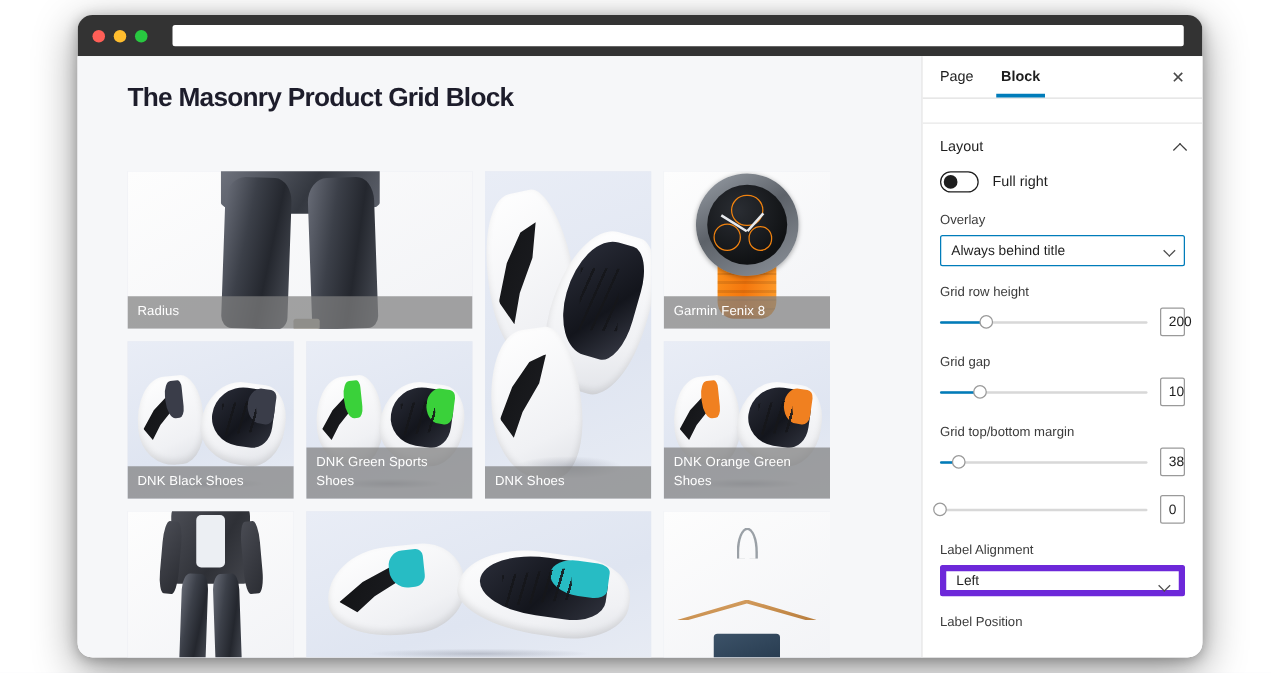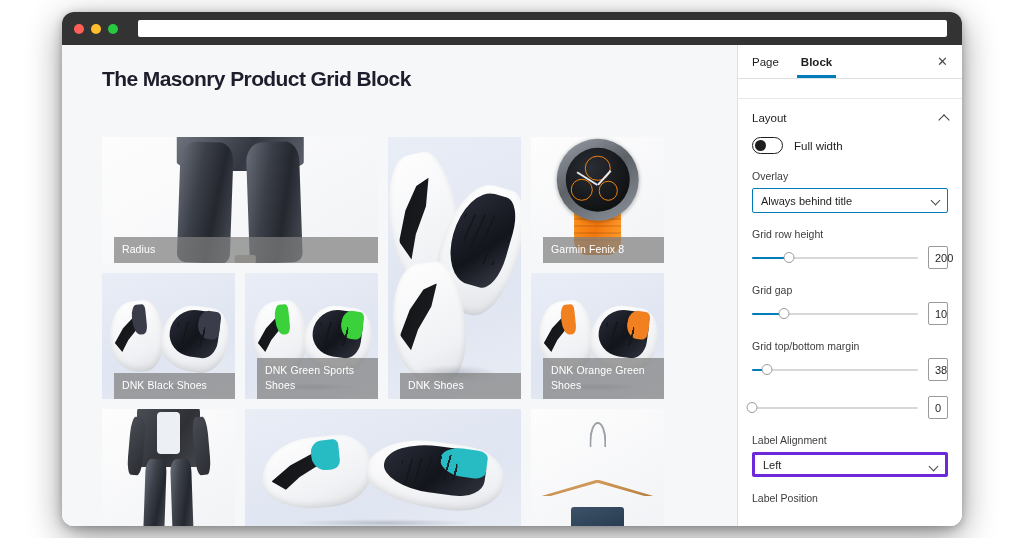--- a/index.html
+++ b/index.html
@@ -77,21 +77,21 @@
   .tile {
     position: relative;
     overflow: hidden;
     background: #e7eaf1;
   }
   .tile.wide   { grid-column: span 2; }
   .tile.tall   { grid-row: span 2; }
   .tile-art { position: absolute; inset: 0; }
   .tile-label {
     position: absolute;
-    left: 12px; right: 0; bottom: 0;
+    left: 0; right: 0; bottom: 0;
     background: rgba(128,128,128,0.72);
     color: #ffffff;
     font-size: 10.5px;
     line-height: 15px;
     padding: 5px 8px 6px 8px;
     letter-spacing: 0.1px;
   }
 
   
   .bg-white { background: linear-gradient(150deg,#fdfdfd 0%,#f2f3f6 100%); }
@@ -299,21 +299,21 @@
     width: 11px; height: 11px;
     border-radius: 50%;
     background: #1e1e1e;
   }
   .toggle-label { font-size: 11.5px; color: #1e1e1e; margin-left: 11px; }
 
   
   .select {
     width: 100%;
     height: 25px;
-    border: 3px solid #6d28d9;
+    border: 5px solid #6d28d9;
     border-radius: 2px;
     background: #ffffff;
     font-size: 11px;
     color: #1e1e1e;
     padding: 0 22px 0 8px;
     display: flex; align-items: center;
     position: relative;
     cursor: pointer;
   }
   .select.focused { border: 1.6px solid #007cba; }
@@ -532,21 +532,21 @@
 
         <div class="panel-header">
           <span>Layout</span>
           <span class="chev"></span>
         </div>
 
         <div class="toggle-row">
           <div class="toggle">
             <span class="knob"></span>
           </div>
-          <span class="toggle-label">Full width</span>
+          <span class="toggle-label">Full right</span>
         </div>
 
         <div class="field">
           <div class="field-label">Overlay</div>
           <div class="select focused">
             <span>Always behind title</span>
             <span class="caret"></span>
           </div>
         </div>
 

